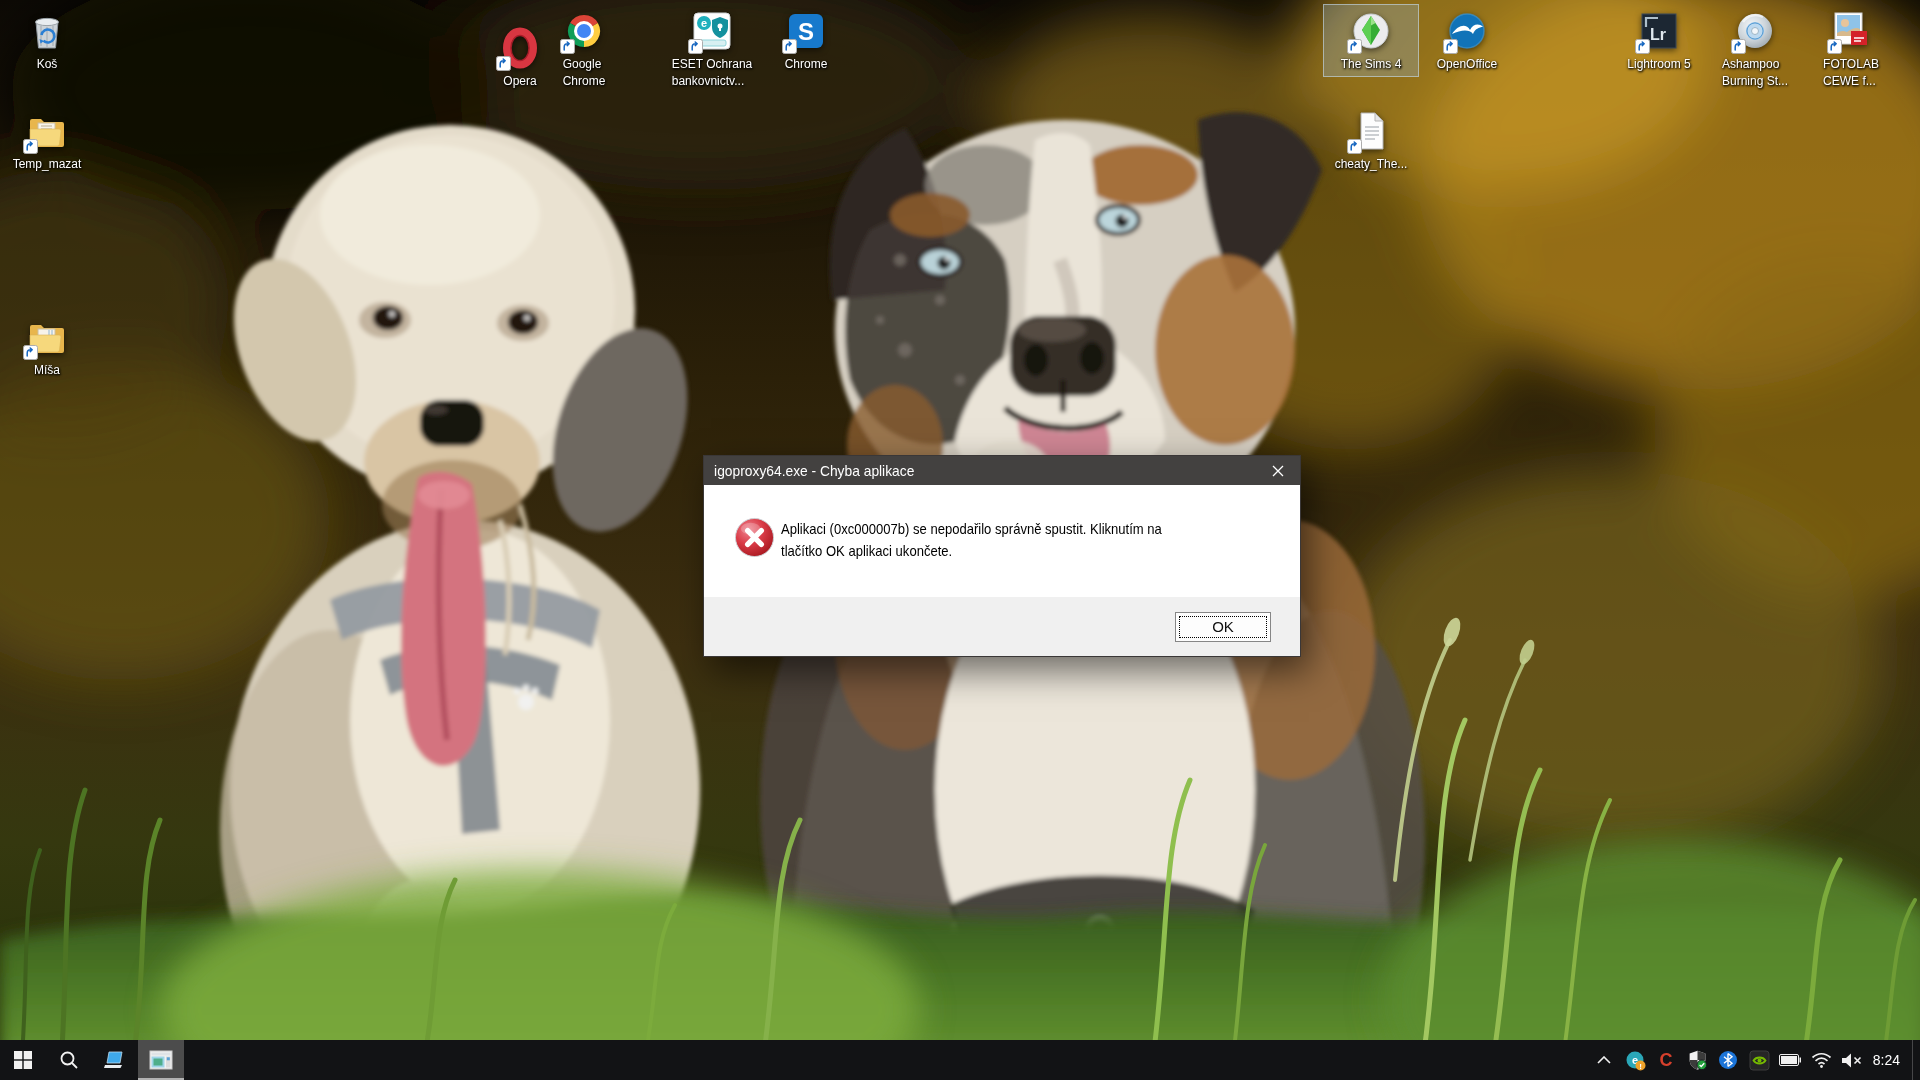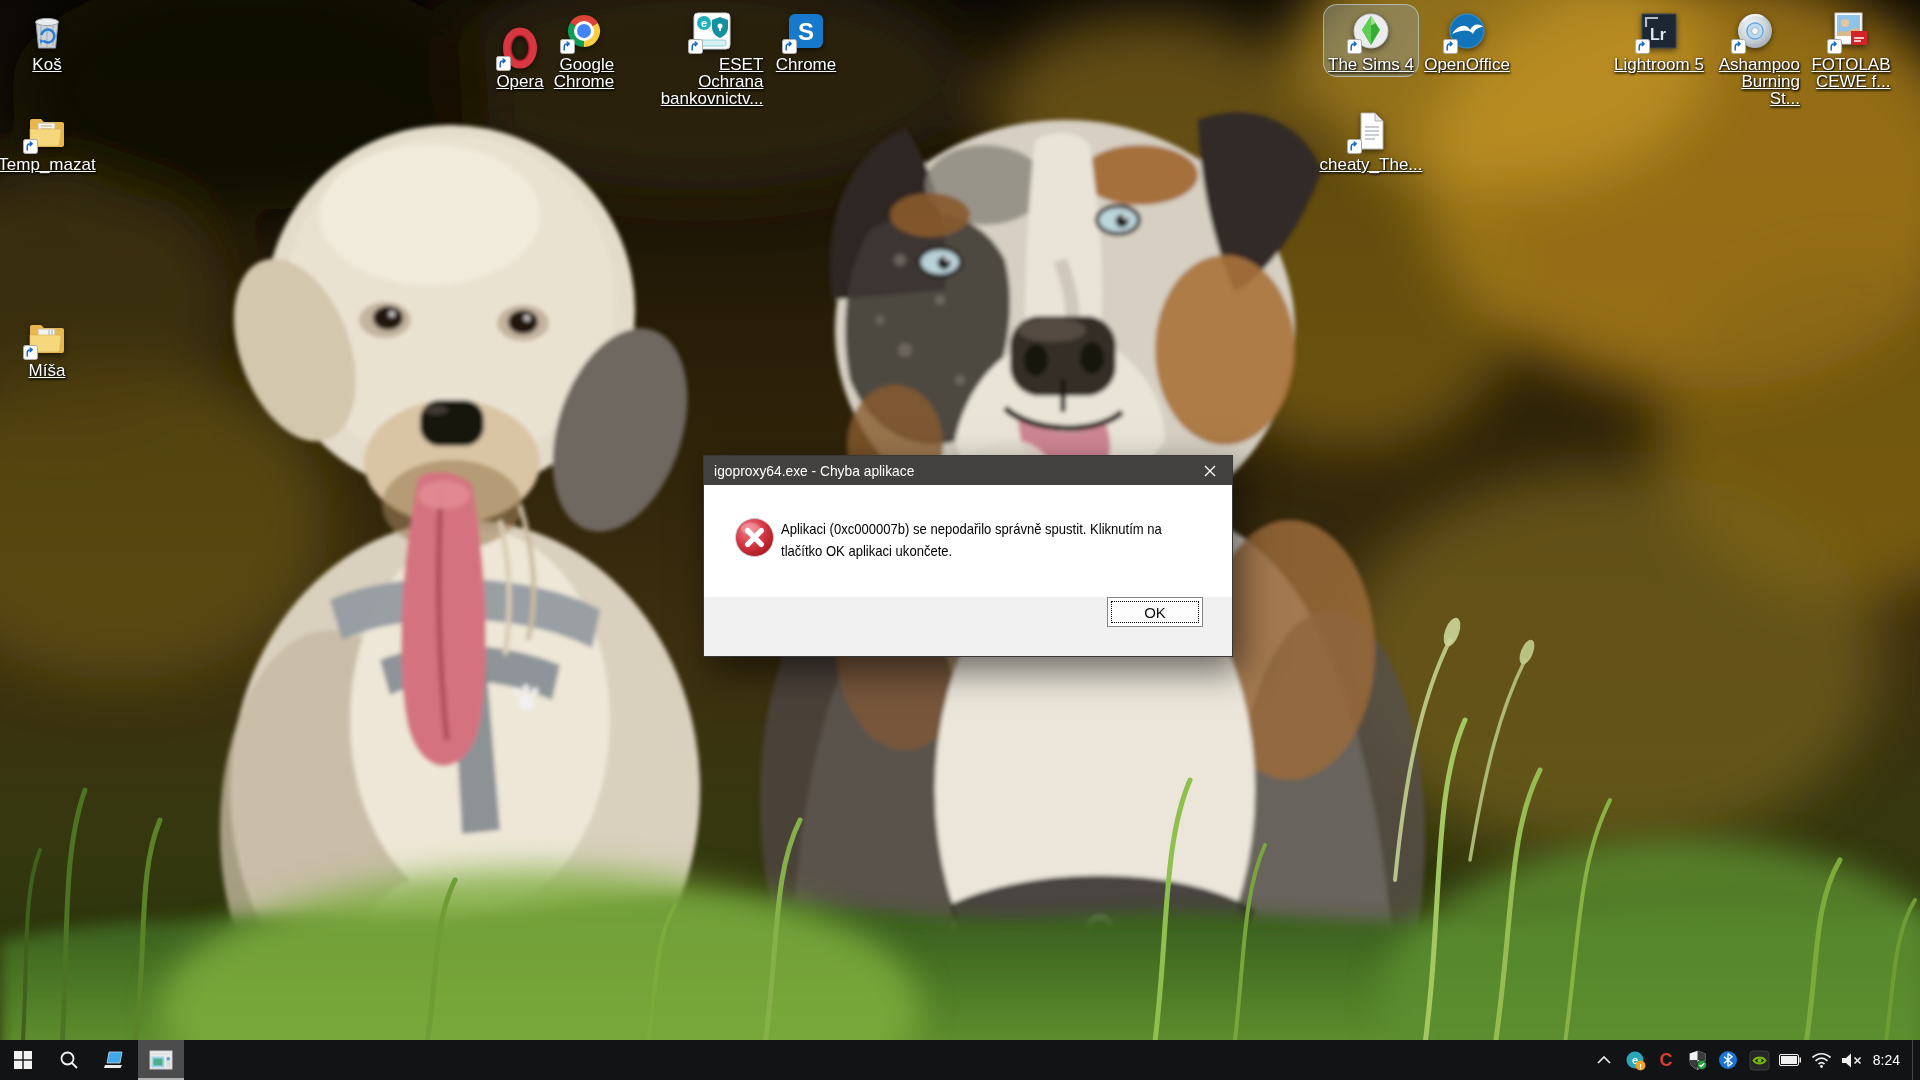--- a/index.html
+++ b/index.html
@@ -9,37 +9,37 @@
 
   
   .wallpaper { position:absolute; inset:0; z-index:0; }
 
   
   .dicon { position:absolute; width:96px; display:flex; flex-direction:column;
            align-items:center; padding:4px 2px 3px; border:1px solid transparent; z-index:10; cursor:default; }
   .dicon .ic { position:relative; width:44px; height:44px; margin-bottom:3px; }
   .dicon .ic svg.main { width:44px; height:44px; filter:drop-shadow(0 2px 3px rgba(0,0,0,.55)); }
   .dicon .badge { position:absolute; left:-2px; bottom:-1px; width:15px; height:15px; }
-  .dicon .label { font-size:17px; line-height:17px; color:#fff; text-align:right;
-                  white-space:pre-line; text-shadow:0 1px 3px #000, 1px 1px 2px rgba(0,0,0,.95);text-decoration:underline; }
-  .dicon.selected { background:rgba(145,178,210,.30); border-color:rgba(205,228,248,.55);border-radius:14px; }
+  .dicon .label { font-size:12px; line-height:17px; color:#fff; text-align:left;
+                  white-space:pre-line; text-shadow:0 1px 3px #000, 1px 1px 2px rgba(0,0,0,.95); }
+  .dicon.selected { background:rgba(145,178,210,.30); border-color:rgba(205,228,248,.55); }
 
   
-  .dialog { position:absolute; left:703px; top:455px; width:530px; z-index:40;
+  .dialog { position:absolute; left:703px; top:455px; width:598px; z-index:40;
             border:1px solid #3a3737; box-shadow:8px 14px 34px rgba(0,0,0,.55); background:#fff; }
   .titlebar { height:29px; background:#434140; display:flex; align-items:center; }
   .titlebar .title { flex:1; color:#fff; font-size:15px; padding-left:11px; white-space:nowrap;
                      transform:scaleX(.92); transform-origin:0 50%; }
   .close-btn { width:45px; height:29px; display:flex; align-items:center; justify-content:center;
                background:none; border:0; cursor:default; }
   .dlg-body { display:flex; height:112px; background:#fff; padding:30px 24px 0 30px; gap:6px; }
   .err-ic { width:41px; height:41px; flex:0 0 41px; margin-top:2px; }
   .msg { font-size:15px; line-height:22px; color:#000; padding-top:3px; }
   .msg span { display:block; white-space:nowrap; transform:scaleX(.87); transform-origin:0 50%; }
-  .dlg-footer { height:59px; background:#f0f0f0; display:flex; align-items:flex-start;
+  .dlg-footer { height:59px; background:#f0f0f0; display:flex; align-items:center;
                 justify-content:flex-end; padding-right:29px; }
   .ok-btn { width:96px; height:30px; background:#fdfdfd; border:1px solid #868686;
             outline:1px dotted #000; outline-offset:-5px; font-size:15px; color:#0f0f0f;
             font-family:"Liberation Sans", sans-serif; }
 
   
   .taskbar { position:absolute; left:0; bottom:0; width:1920px; height:40px;
              background:#121315; display:flex; align-items:stretch; z-index:50; }
   .tb-btn { width:46px; display:flex; align-items:center; justify-content:center;
             background:none; border:0; }

